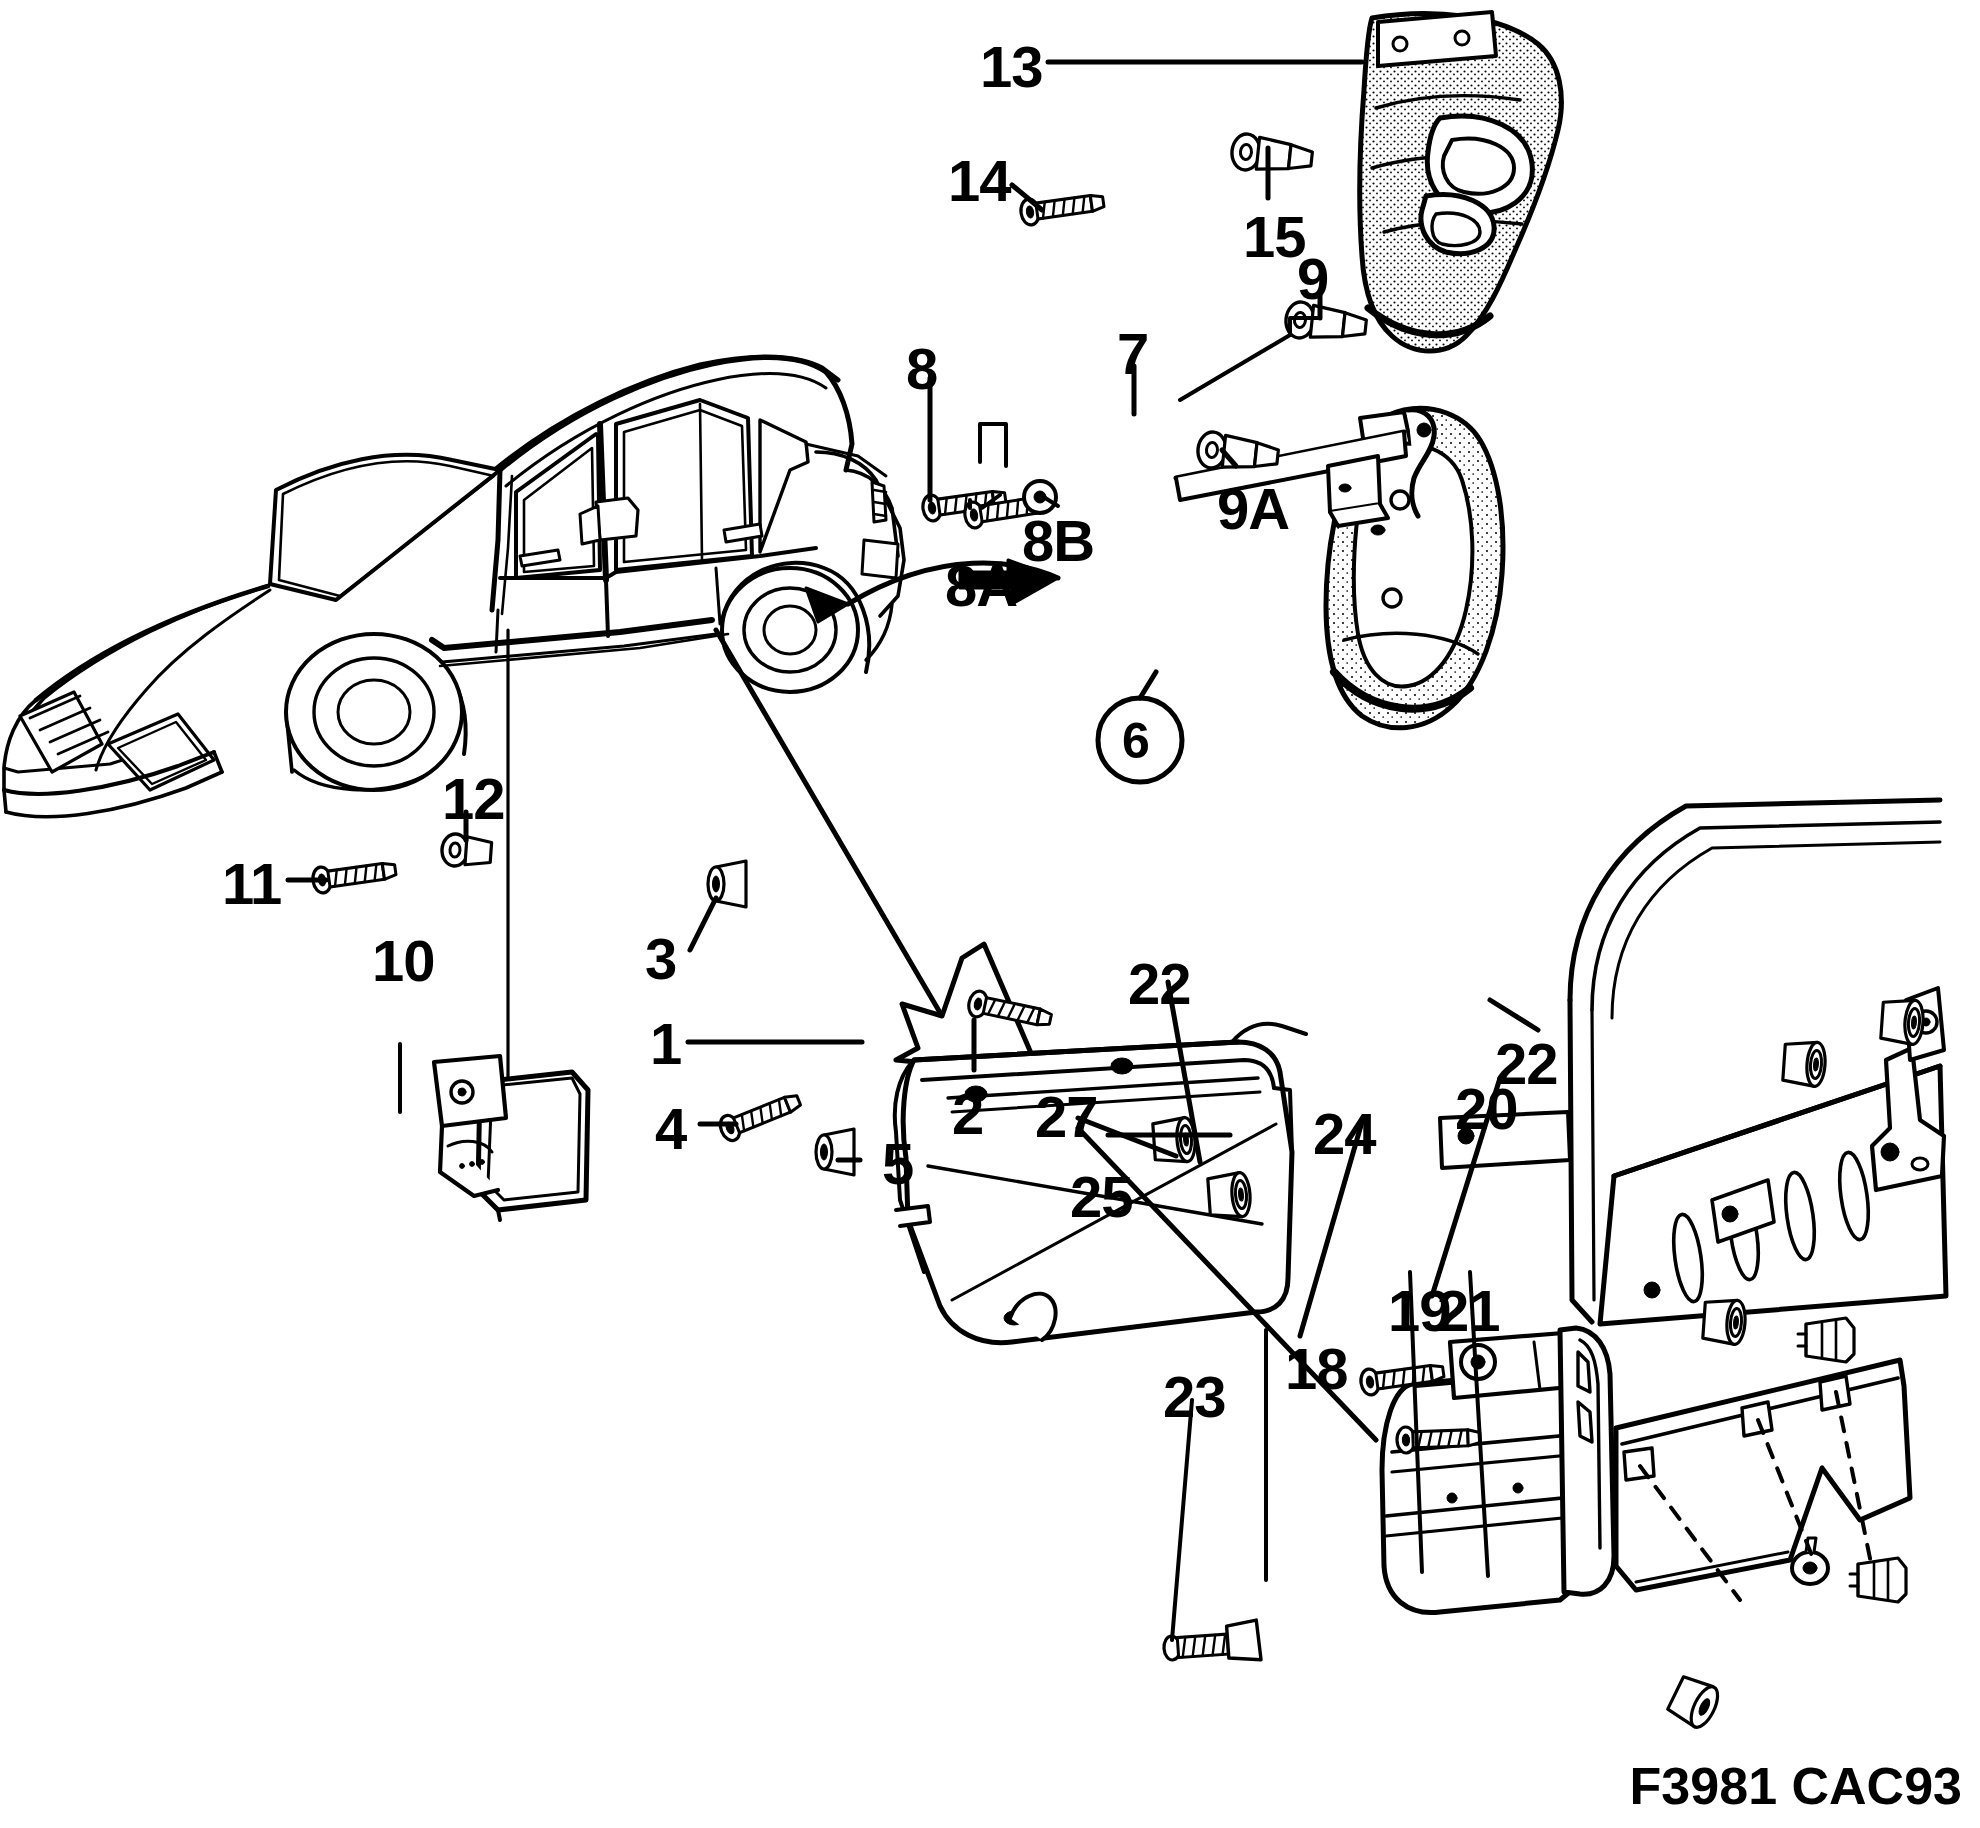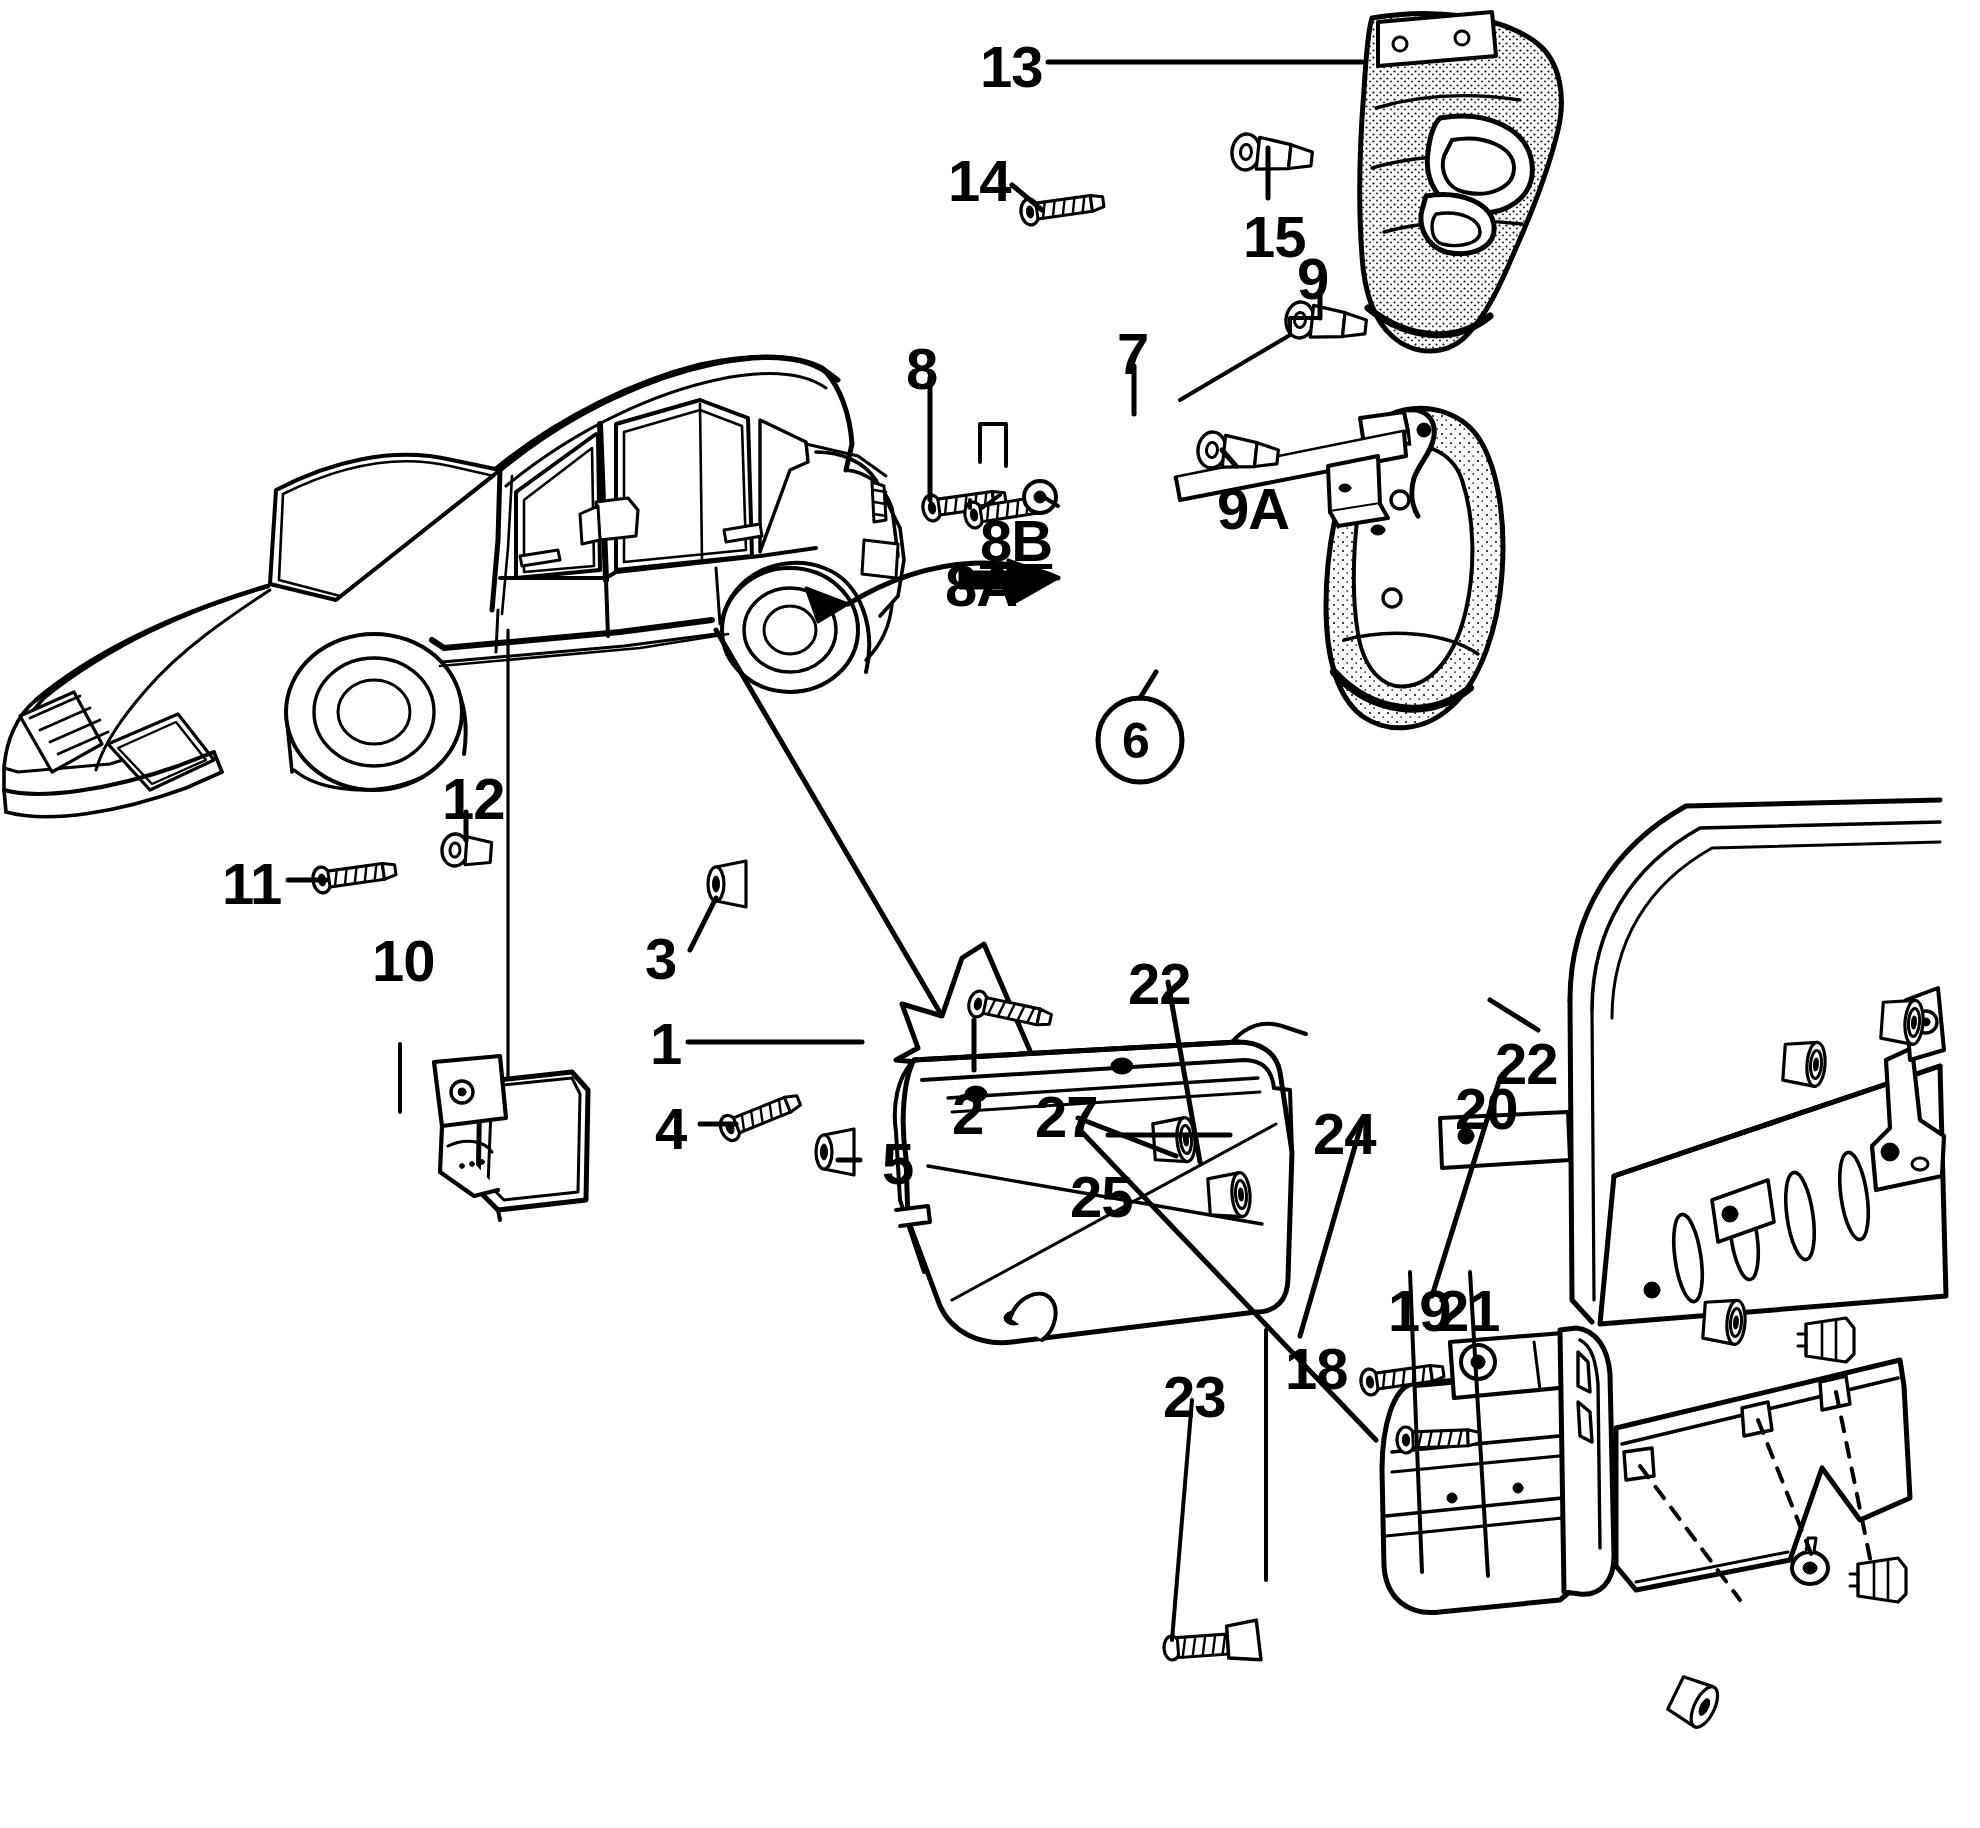--- a/index.html
+++ b/index.html
@@ -528,21 +528,21 @@
     </g>
   </svg>
 
   <div class="callout-num" style="left:980px;  top:38px;">13</div>
   <div class="callout-num" style="left:948px;  top:152px;">14</div>
   <div class="callout-num" style="left:1243px; top:208px;">15</div>
   <div class="callout-num" style="left:1297px; top:250px;">9</div>
   <div class="callout-num" style="left:906px;  top:340px;">8</div>
   <div class="callout-num" style="left:1117px; top:325px;">7</div>
   <div class="callout-num" style="left:945px;  top:517px;margin-top:40px;">8A</div>
-  <div class="callout-num" style="left:980px; top:512px;text-decoration:underline;">8B</div>
+  <div class="callout-num" style="left:1022px; top:512px;">8B</div>
   <div class="callout-num" style="left:1217px; top:480px;">9A</div>
   <div class="callout-num balloon" style="left:1122px; top:716px;">6</div>
 
   <div class="callout-num" style="left:442px;  top:770px;">12</div>
   <div class="callout-num" style="left:222px;  top:855px;">11</div>
   <div class="callout-num" style="left:372px;  top:932px;">10</div>
 
   <div class="callout-num" style="left:645px;  top:930px;">3</div>
   <div class="callout-num" style="left:650px;  top:1015px;">1</div>
   <div class="callout-num" style="left:952px;  top:1085px;">2</div>
@@ -553,14 +553,15 @@
   <div class="callout-num" style="left:1495px; top:1035px;">22</div>
   <div class="callout-num" style="left:1455px; top:1080px;">20</div>
   <div class="callout-num" style="left:1313px; top:1105px;">24</div>
   <div class="callout-num" style="left:1035px; top:1088px;">27</div>
   <div class="callout-num" style="left:1070px; top:1168px;">25</div>
   <div class="callout-num" style="left:1388px; top:1282px;">19</div>
   <div class="callout-num" style="left:1437px; top:1282px;">21</div>
   <div class="callout-num" style="left:1245px; top:1340px;margin-left:40px;">18</div>
   <div class="callout-num" style="left:1163px; top:1368px;">23</div>
 
+  <div id="footer-code">F3981 CAC93</div>
 
 </div>
 
 </body></html>

